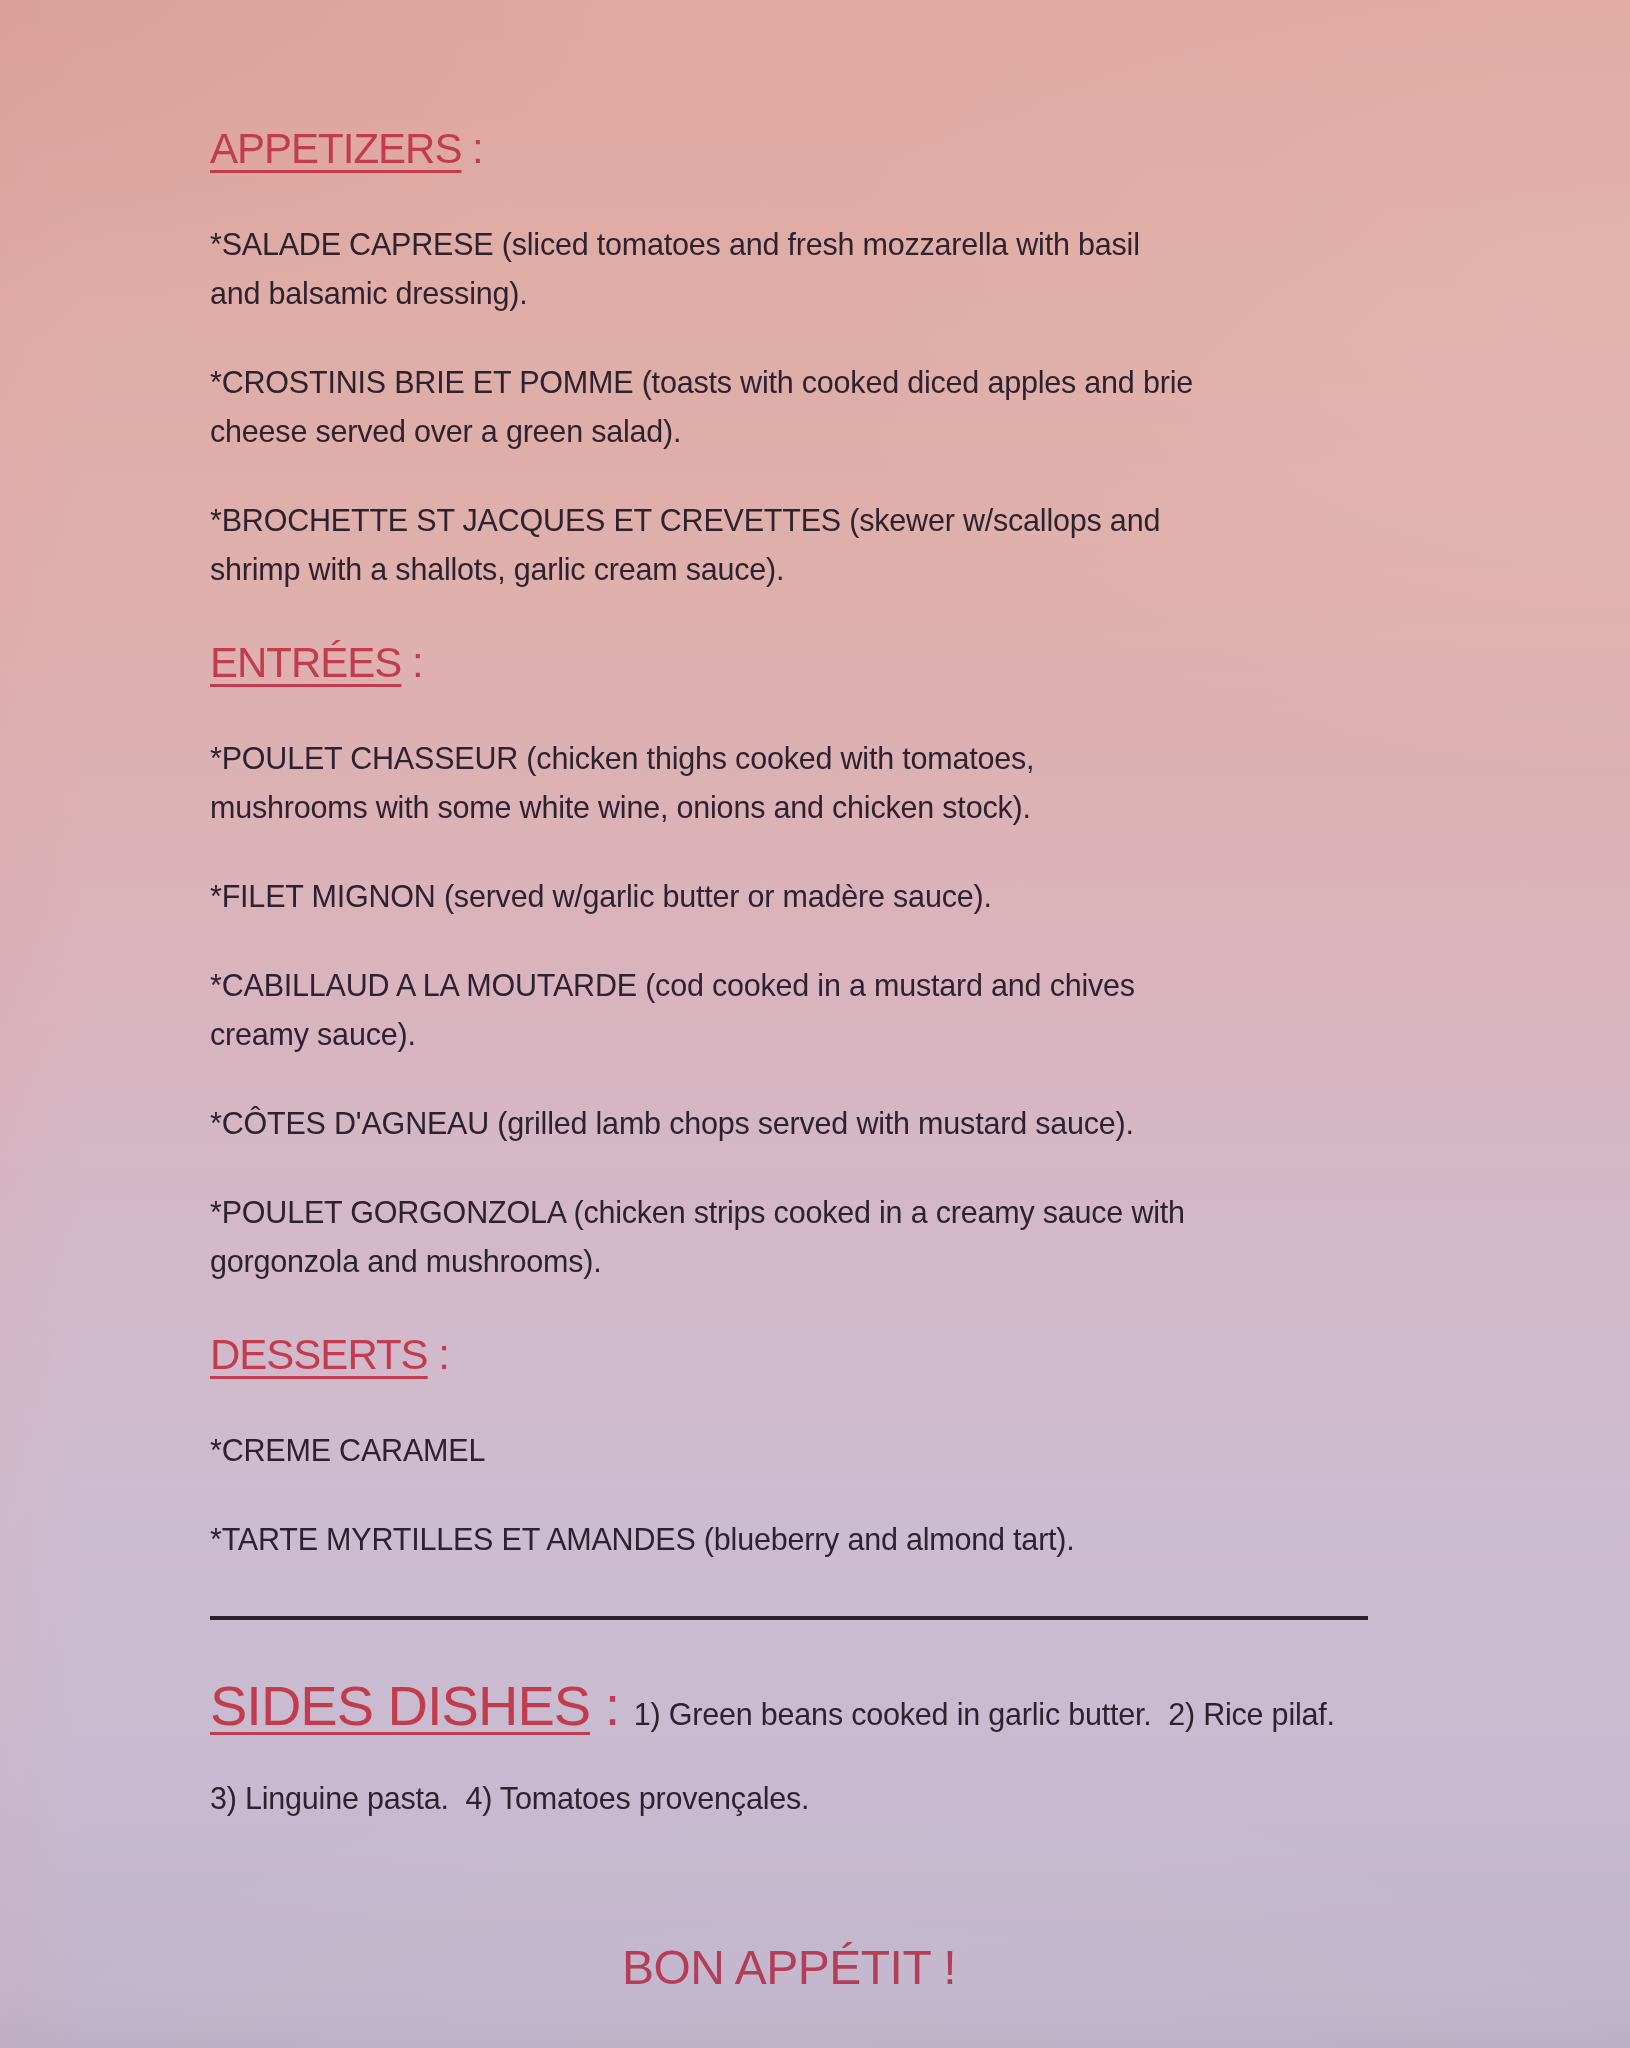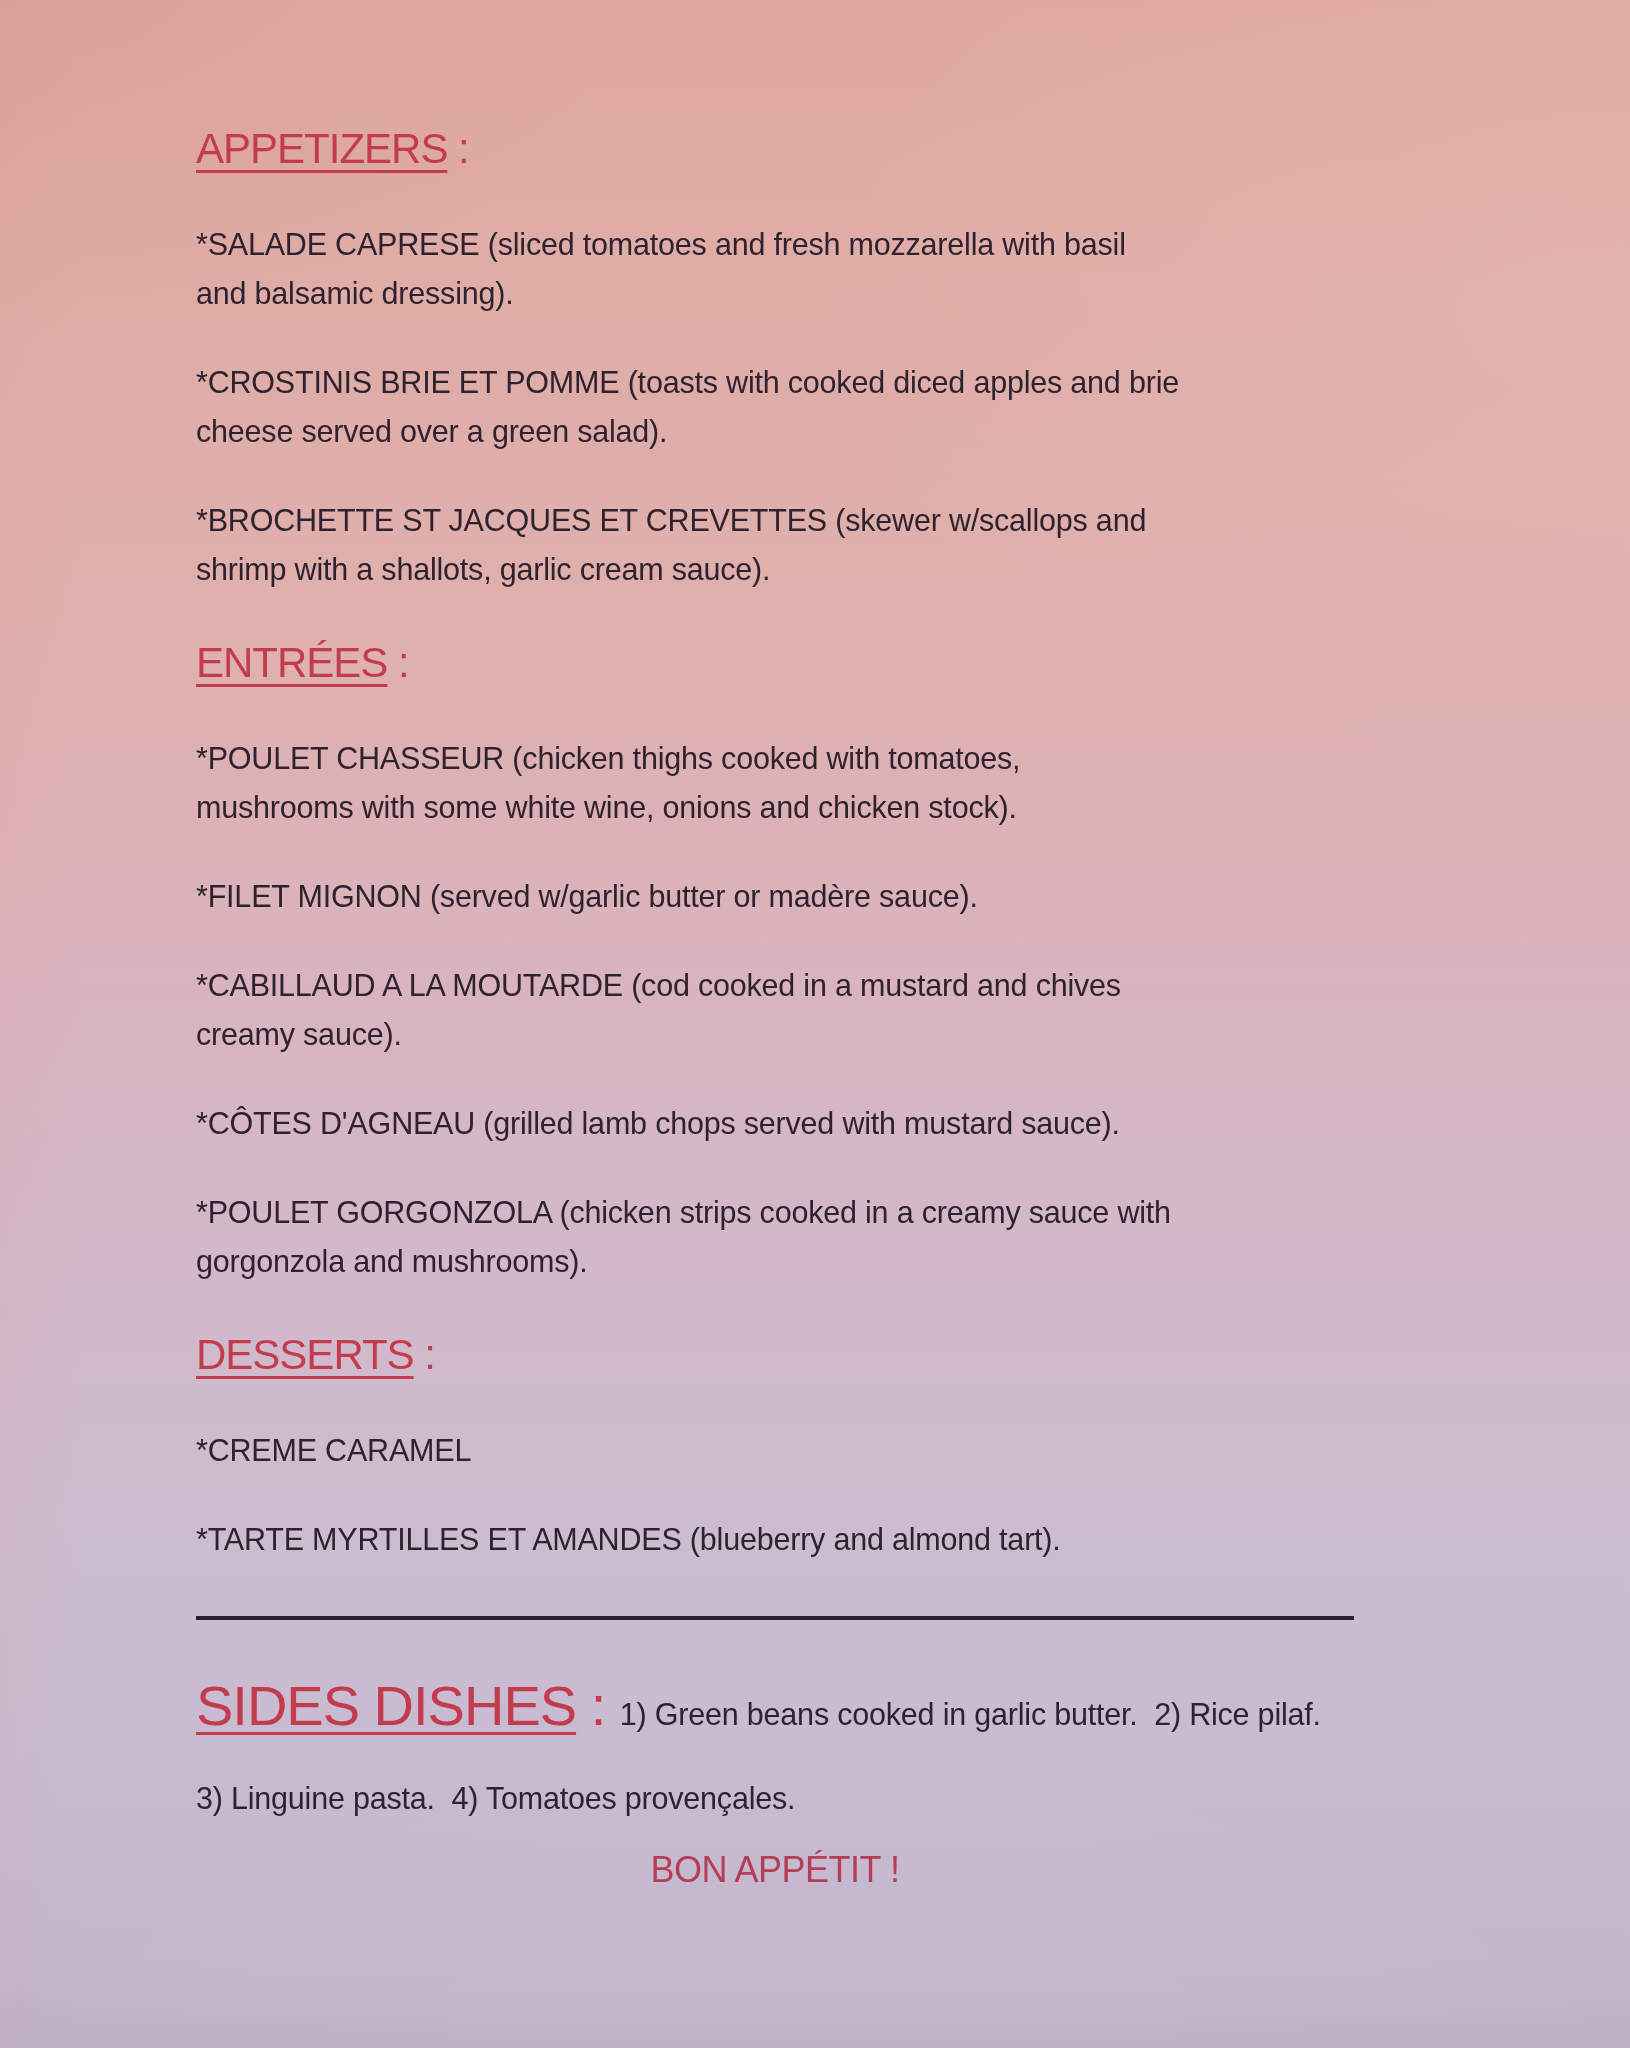--- a/index.html
+++ b/index.html
@@ -14,21 +14,21 @@
   }
   .overlay {
     position: absolute; inset: 0; pointer-events: none;
     background:
       radial-gradient(900px 500px at 0% 0%, rgba(140,60,55,0.07), transparent 70%),
       radial-gradient(1200px 700px at 100% 15%, rgba(255,240,235,0.10), transparent 70%),
       linear-gradient(90deg, rgba(225,150,150,0.10) 0%, rgba(225,150,150,0.0) 5%),
       radial-gradient(1400px 900px at 50% 115%, rgba(255,255,255,0.06), transparent 75%);
   }
   .content {
-    position: absolute; left: 196px; top: 0; width: 1175px;
+    position: absolute; left: 210px; top: 0; width: 1175px;
     color: var(--body_text, #2f2230);
   }
   h2 {
     font-size: 42px; line-height: 58px; font-weight: 400;
     letter-spacing: -1px; margin: 30px 0 42px;
     color: var(--heading_red, #c23c4d);
     white-space: pre;
   }
   h2:first-child { margin-top: 120px; }
   h2 .hd {
@@ -51,21 +51,22 @@
   p.sides .sides-hd {
     font-size: 56px; letter-spacing: -1px;
     color: var(--heading_red, #c23c4d);
   }
   p.sides .sides-hd .hd {
     text-decoration: underline;
     text-decoration-thickness: 3px;
     text-underline-offset: 7px;
   }
   .footer {
-    font-size: 36px; line-height: 60px; letter-spacing: -0.5px;
+    margin-top: 98px;
+    font-size: 48px; line-height: 60px; letter-spacing: -0.5px;
     color: var(--footer_red, #b43e57);
     text-align: center; width: 1158px;
     white-space: pre;
   }
 </style>
 </head>
 <body>
 
 <div class="overlay"></div>
 

